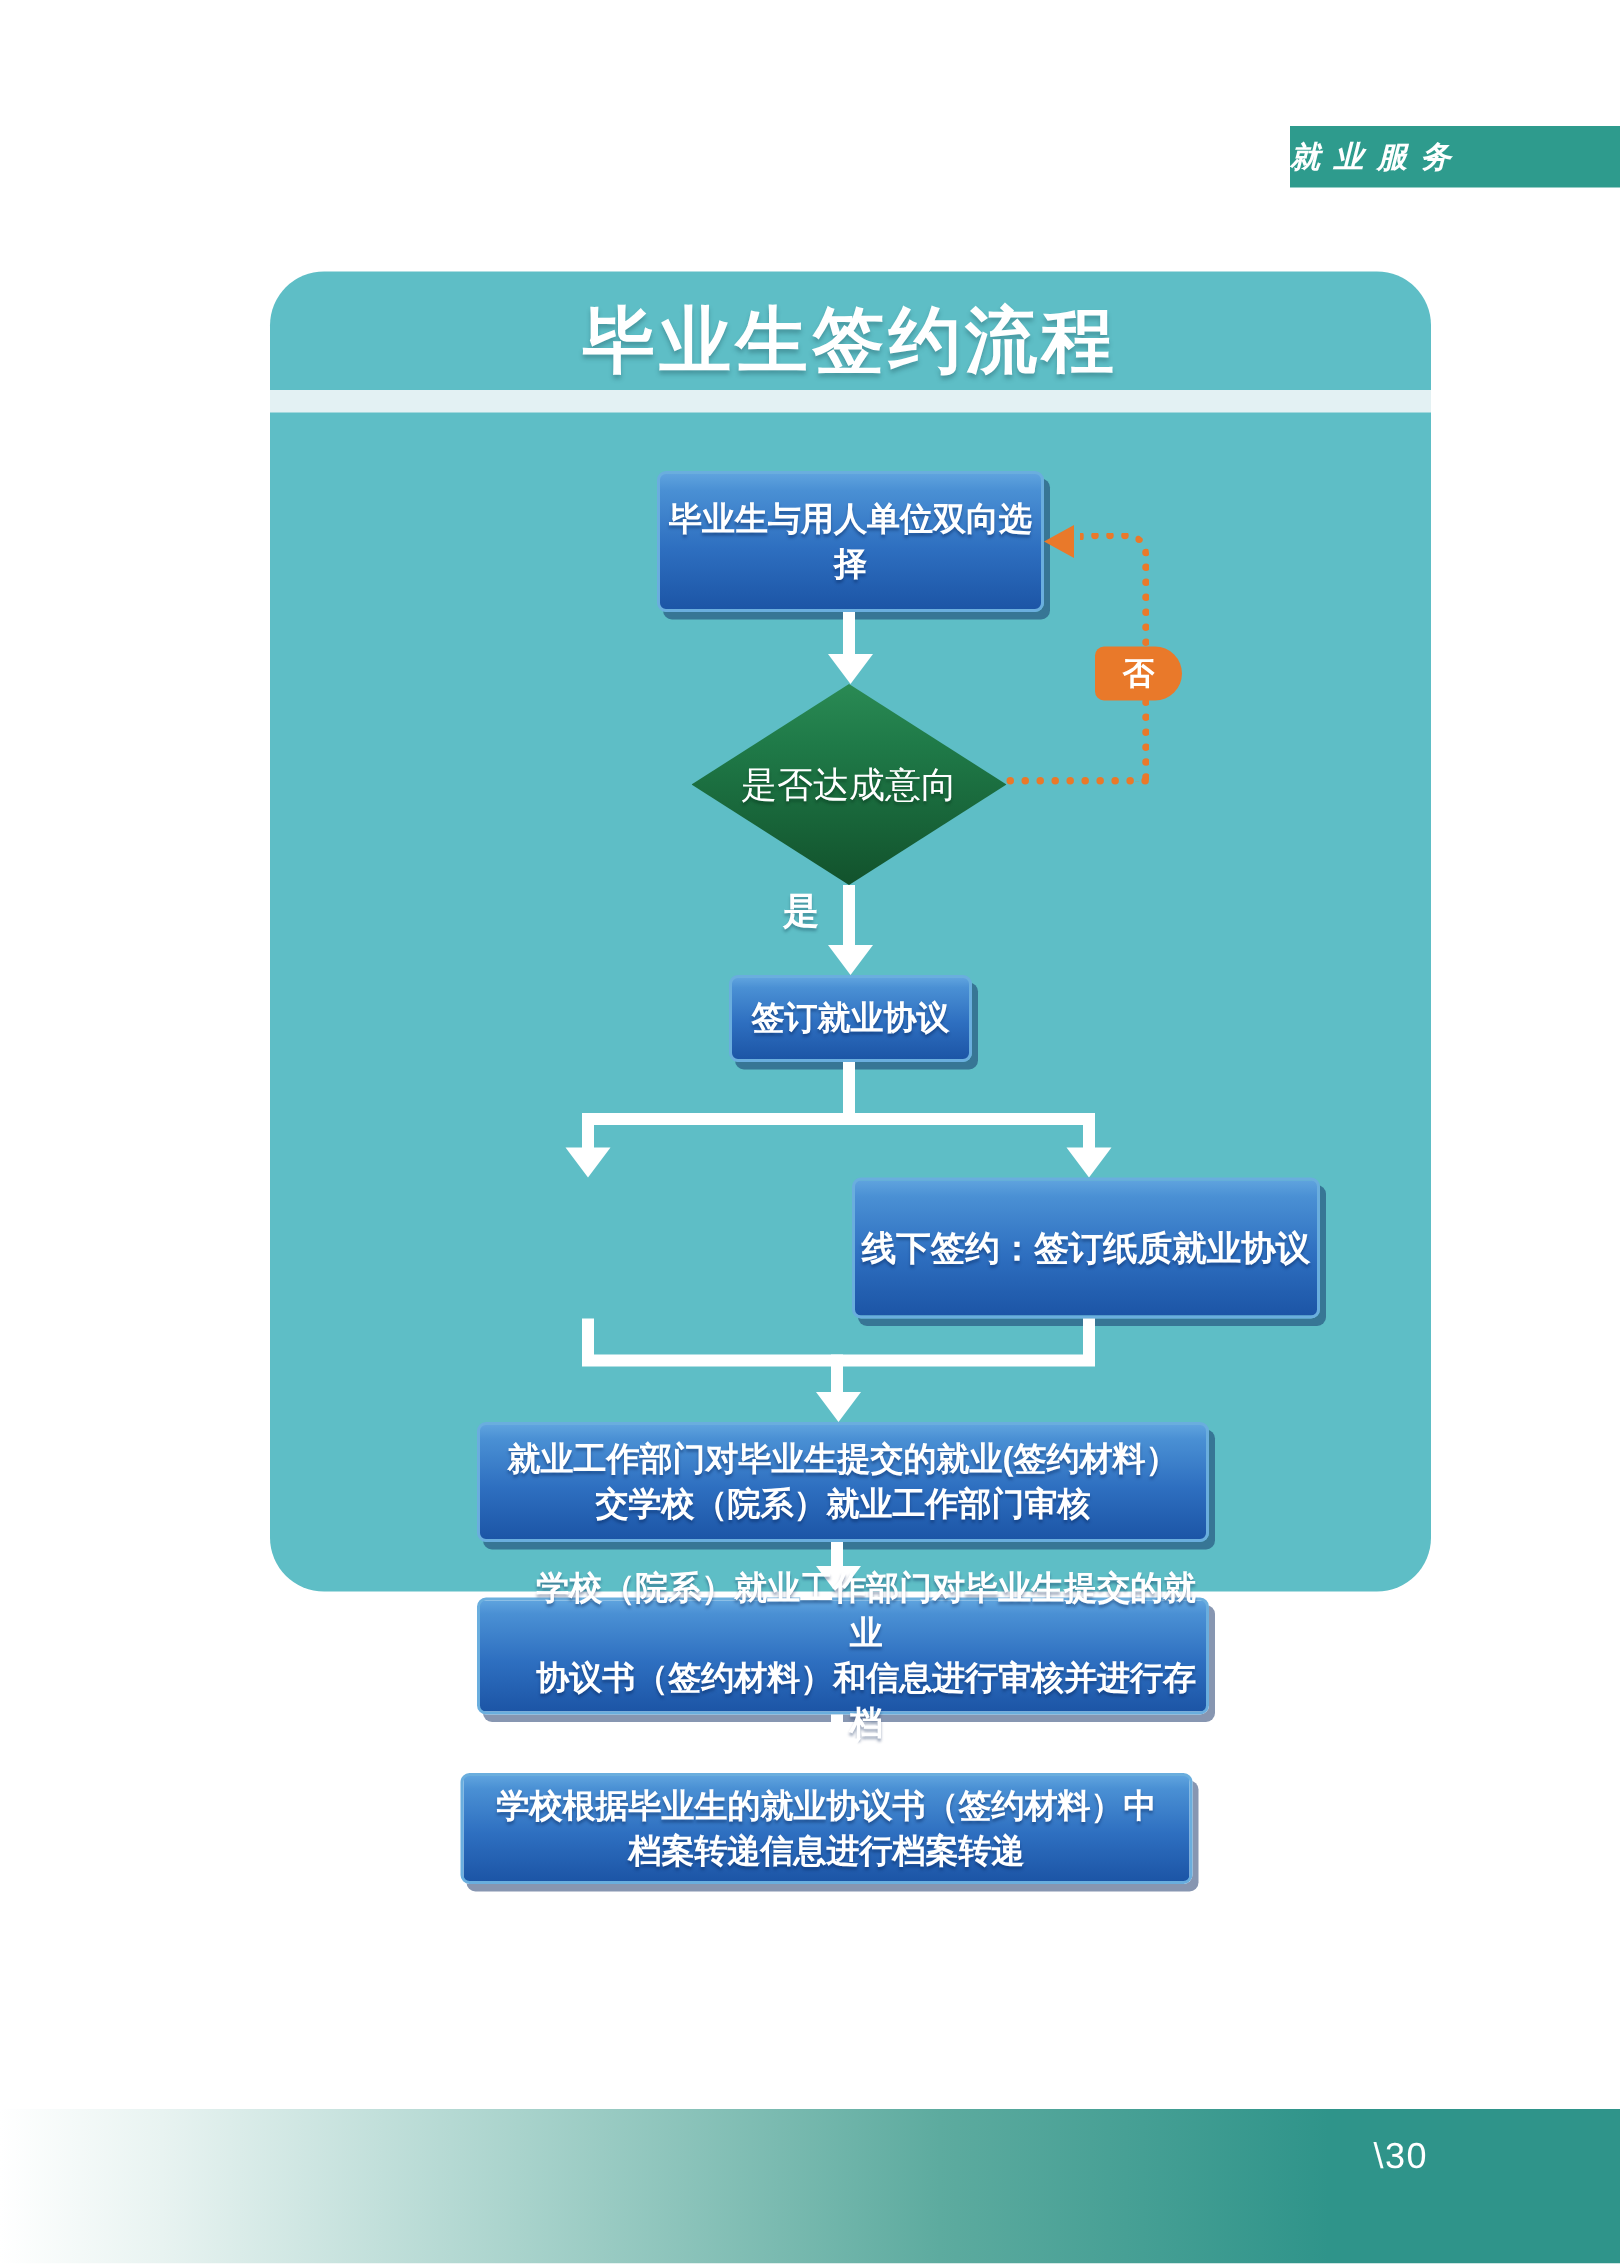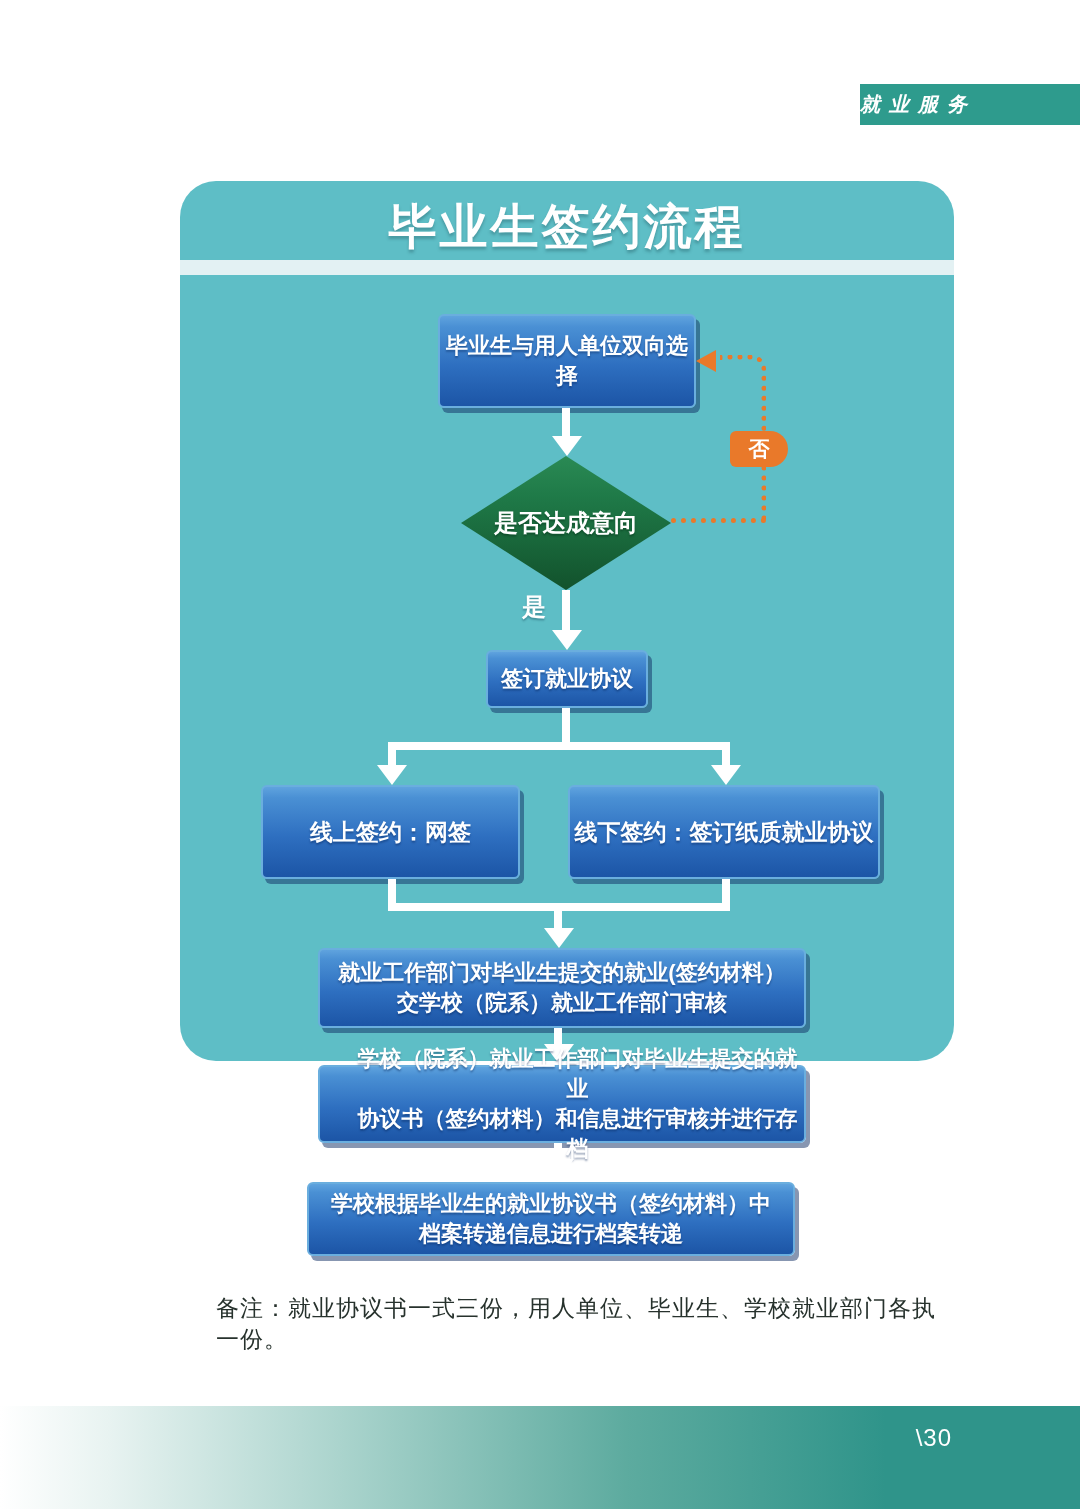--- a/index.html
+++ b/index.html
@@ -74,21 +74,21 @@
   .box-wide1{left:138px;top:767px;width:488px;height:80px;font-size:22px;}
   .box-wide2{left:138px;top:884px;width:488px;height:78px;font-size:22px;padding-left:31px;}
   .box-wide3{left:127px;top:1001px;width:488px;height:74px;font-size:22px;}
 
   
   .diamond{
     position:absolute;left:281px;top:275px;width:210px;height:134px;
     background:linear-gradient(180deg,#2a8a54 0%,var(--diamond-top) 30%,var(--diamond-bottom) 100%);
     clip-path:polygon(50% 0,100% 50%,50% 100%,0 50%);
     display:flex;align-items:center;justify-content:center;
-    color:#fff;font-weight:bold;font-size:24px;
+    color:#fff;font-weight:normal;font-size:24px;
     text-shadow:0 2px 2px rgba(0,40,20,0.4);
     filter:drop-shadow(3px 4px 2px rgba(0,60,45,0.3));
   }
 
   
   .vline{position:absolute;width:8px;background:#fff;}
   .hline{position:absolute;height:8px;background:#fff;}
   .ahead{
     position:absolute;width:0;height:0;
     border-left:15px solid transparent;border-right:15px solid transparent;
@@ -179,23 +179,20 @@
     <div class="line">签订就业协议</div>
   </div>
 
   <div class="vline" style="left:382px;top:527px;height:40px;"></div>
   <div class="hline" style="left:208px;top:561px;width:342px;"></div>
   <div class="vline" style="left:208px;top:561px;height:26px;"></div>
   <div class="vline" style="left:542px;top:561px;height:26px;"></div>
   <div class="ahead" style="left:197px;top:584px;"></div>
   <div class="ahead" style="left:531px;top:584px;"></div>
 
-  <div class="fbox box-online">
-    <div class="line">线上签约：网签</div>
-  </div>
   <div class="fbox box-offline">
     <div class="line">线下签约：签订纸质就业协议</div>
   </div>
 
   <div class="vline" style="left:208px;top:698px;height:30px;"></div>
   <div class="vline" style="left:542px;top:698px;height:30px;"></div>
   <div class="hline" style="left:208px;top:722px;width:342px;"></div>
   <div class="vline" style="left:374px;top:722px;height:27px;"></div>
   <div class="ahead" style="left:364px;top:747px;"></div>
 
@@ -213,18 +210,17 @@
   </div>
 
   <div class="vline" style="left:374px;top:962px;height:18px;"></div>
   <div class="ahead" style="left:364px;top:978px;"></div>
 
   <div class="fbox box-wide3">
     <div class="line">学校根据毕业生的就业协议书（签约材料）中</div>
     <div class="line">档案转递信息进行档案转递</div>
   </div>
 
-  <div class="note">备注：就业协议书一式三份，用人单位、毕业生、学校就业部门各执一份。</div>
 </div>
 
 <div class="bottom-bar">
   <div class="page-number">\30</div>
 </div>
 
 </body></html>

